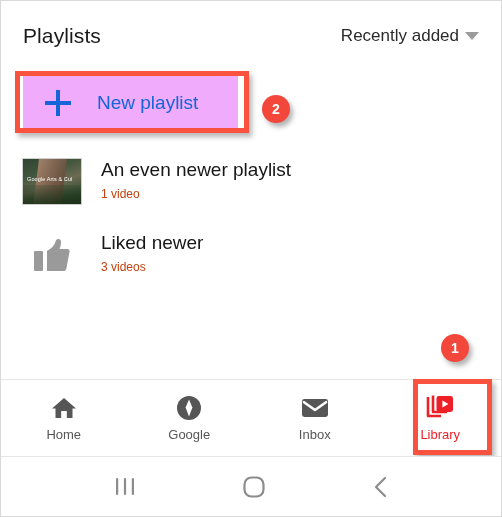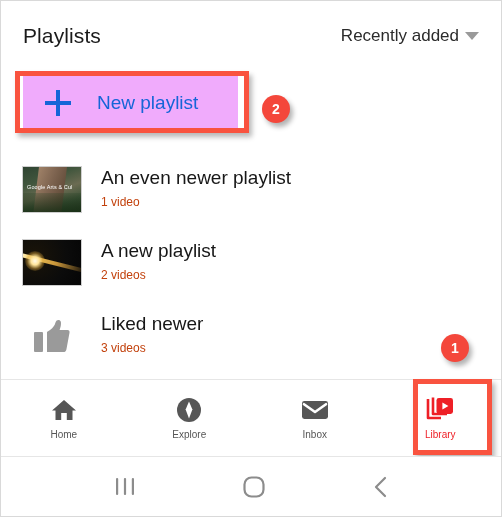--- a/index.html
+++ b/index.html
@@ -127,21 +127,21 @@
     align-items: center;
     justify-content: center;
     box-shadow: 3px 4px 5px rgba(0,0,0,0.3);
   }
   .badge-2 { left: 261px; top: 94px; }
   .badge-1 { left: 440px; top: 333px; }
 
   
   .playlist-list {
     position: absolute;
-    left: 0; top: 152px;
+    left: 0; top: 144px;
     width: 422px;
   }
   .playlist-item {
     display: flex;
     align-items: center;
     height: 73px;
     padding-left: 21px;
     cursor: pointer;
   }
   .thumb {
@@ -246,21 +246,21 @@
   .nav-item {
     flex: 1;
     display: flex;
     flex-direction: column;
     align-items: center;
     justify-content: center;
     gap: 6px;
     cursor: pointer;
   }
   .nav-label {
-    font-size: 10px;
+    font-size: 13px;
     color: #565656;
   }
   .nav-item.active .nav-label { color: #ee1f26; }
   .nav-icon { height: 27px; display: flex; align-items: center; }
 
   
   .sysbar {
     position: absolute;
     left: 0; top: 456px;
     width: 502px;
@@ -301,27 +301,20 @@
     <div class="playlist-item">
       <div class="thumb thumb-arts">
         <span class="gac-text">Google Arts &amp; Cul</span>
       </div>
       <div class="meta">
         <div class="pl-title">An even newer playlist</div>
         <div class="pl-count">1 video</div>
       </div>
     </div>
 
-    <div class="playlist-item">
-      <div class="thumb thumb-space"></div>
-      <div class="meta">
-        <div class="pl-title">A new playlist</div>
-        <div class="pl-count">2 videos</div>
-      </div>
-    </div>
 
     <div class="playlist-item">
       <div class="thumb-like">
         <svg width="36" height="34" viewBox="0 0 36 34" aria-hidden="true">
           <rect x="0" y="13" width="9" height="20" rx="1" fill="#9a9a9a"></rect>
           <path d="M13 33 L13 13 C13 13 20 9.5 21.5 3.5 C22.3 0.4 25.5 0.3 26.6 2.2 C27.6 4 26.6 8.5 25.6 11 L33.5 11 C35 11 35.9 12.4 35.5 13.8 L32.4 30.4 C32.1 32 30.9 33 29.4 33 Z" fill="#9a9a9a"></path>
         </svg>
       </div>
       <div class="meta">
         <div class="pl-title">Liked newer</div>
@@ -346,21 +339,21 @@
       <span class="nav-label">Home</span>
     </div>
 
     <div class="nav-item">
       <span class="nav-icon">
         <svg width="26" height="26" viewBox="0 0 26 26" aria-hidden="true">
           <circle cx="13" cy="13" r="12" fill="#565656"></circle>
           <path d="M13 4.5 L16.4 12.4 L13 21.5 L9.6 12.4 Z" fill="#ffffff"></path>
         </svg>
       </span>
-      <span class="nav-label">Explore</span>
+      <span class="nav-label">Google</span>
     </div>
 
 
     <div class="nav-item">
       <span class="nav-icon">
         <svg width="28" height="22" viewBox="0 0 28 22" aria-hidden="true">
           <rect x="1" y="2" width="26" height="18" rx="2.4" fill="#565656"></rect>
           <path d="M3 5.2 L14 13 L25 5.2" fill="none" stroke="#ffffff" stroke-width="2.6" stroke-linecap="round" stroke-linejoin="round"></path>
         </svg>
       </span>

